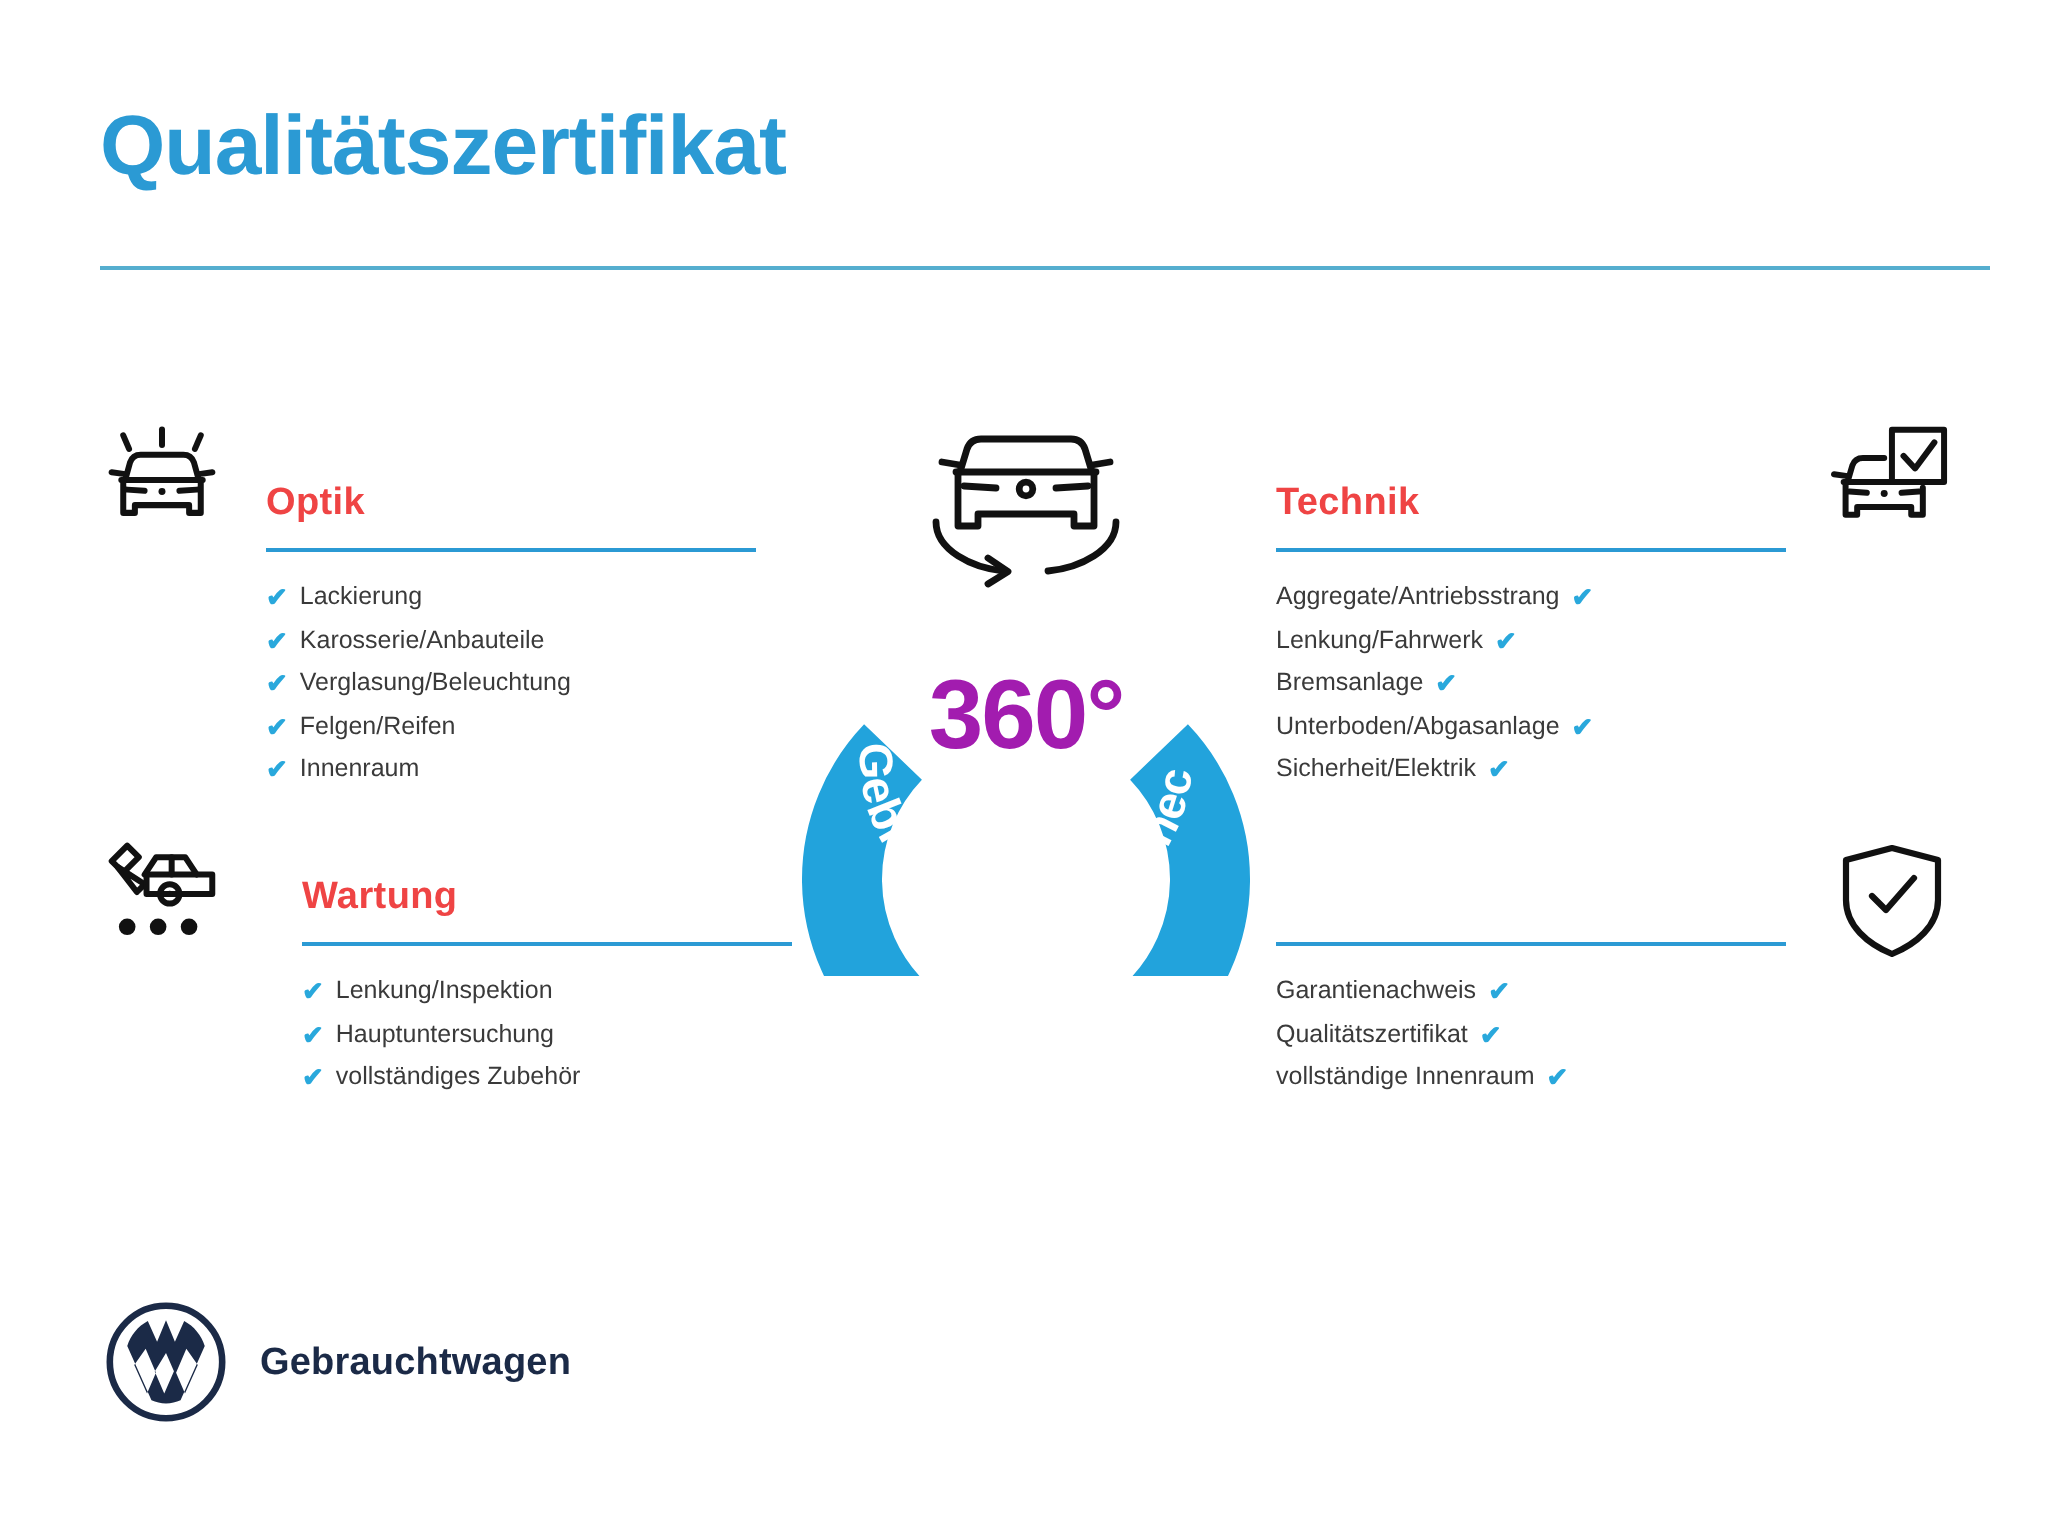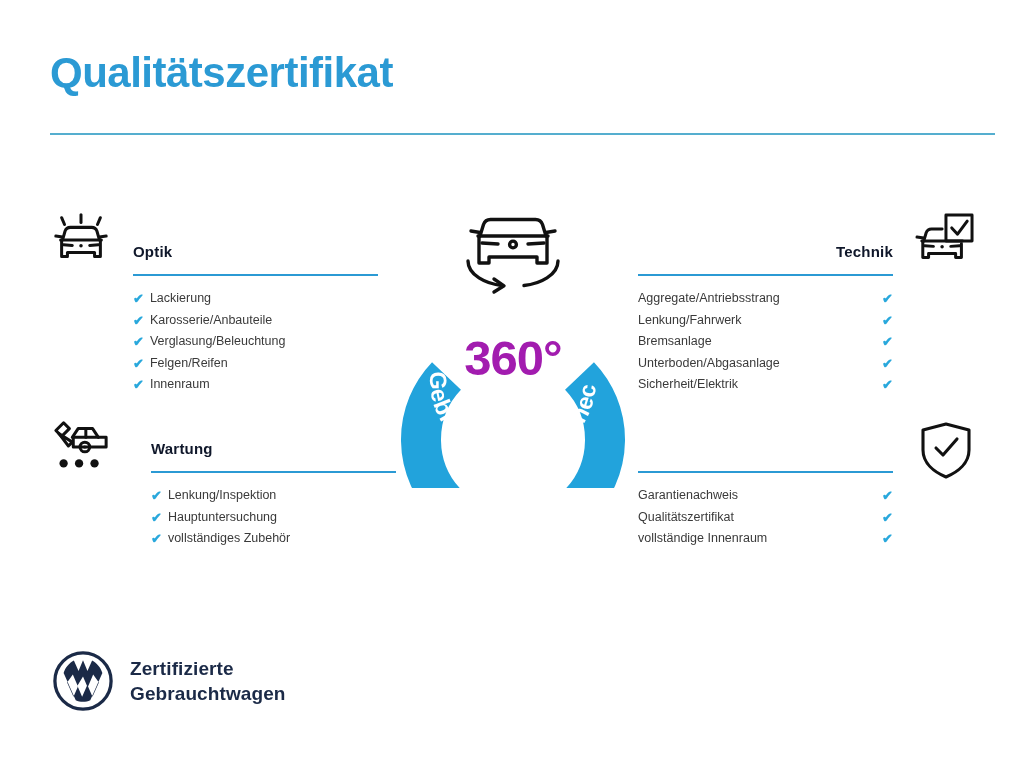--- a/index.html
+++ b/index.html
@@ -27,22 +27,22 @@
     background:#55aecf;
   }
 
   
   .section{position:absolute;}
   .sec-head{
     position:relative;
     height:36px;
   }
   .sec-title{
-    font-size:15px; font-weight:bold;
-    color:#0f172a;
+    font-size:19px; font-weight:bold;
+    color:#ef4444;
     letter-spacing:0.2px;
     line-height:24px;
   }
   .sec-underline{
     position:absolute; left:0; right:0; bottom:0;
     height:2px; background:#2b9ad4;
   }
   .sec-list{
     list-style:none; margin:0; padding:0;
     margin-top:12px;
@@ -61,22 +61,22 @@
     font-weight:bold;
     display:inline-block;
   }
 
   
   .col-left .sec-head{text-align:left;}
   .col-left .sec-list li{justify-content:flex-start;}
   .col-left .chk{margin-right:6px;}
 
   
-  .col-right .sec-head{text-align:right;}
-  .col-right .sec-list li{justify-content:space-between;}
+  .col-right .sec-head{}
+  .col-right .sec-list li{justify-content:flex-start;}
   .col-right .chk{margin-left:6px;}
 
   
   .sec-icon{position:absolute;}
   .sec-icon svg{display:block;}
 
   
   #badge{
     position:absolute;
     left:378px; top:196px;
@@ -306,18 +306,17 @@
                C26.8 52.8 29.3 53.4 32 53.4
                C34.7 53.4 37.2 52.8 39.5 51.8
                L52 23.8
                C50.3 18.2 46.4 13.6 41.4 10.9
                L36.6 21.6 Z
                M32 27.4 L36.1 36.8 L31.1 48.3 L26.2 36.9 Z
                M21.5 25.2 L26.8 37.6 L22.2 48.2 L15.6 33.6 Z
                M42.5 25.2 L48.4 33.6 L41.8 48.2 L37.2 37.6 Z" fill="#1b2a47" fill-rule="evenodd"></path>
     </svg>
     <div class="vw-text">
-      <div>Zertifizierte</div>
       <div>Gebrauchtwagen</div>
     </div>
   </div>
 
 </div>
 
 </body></html>

